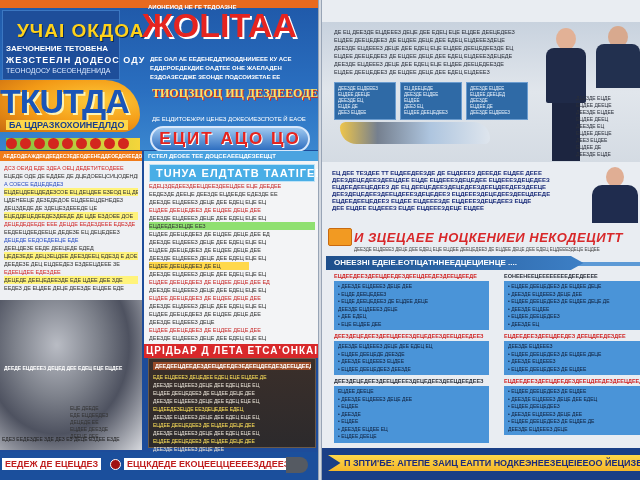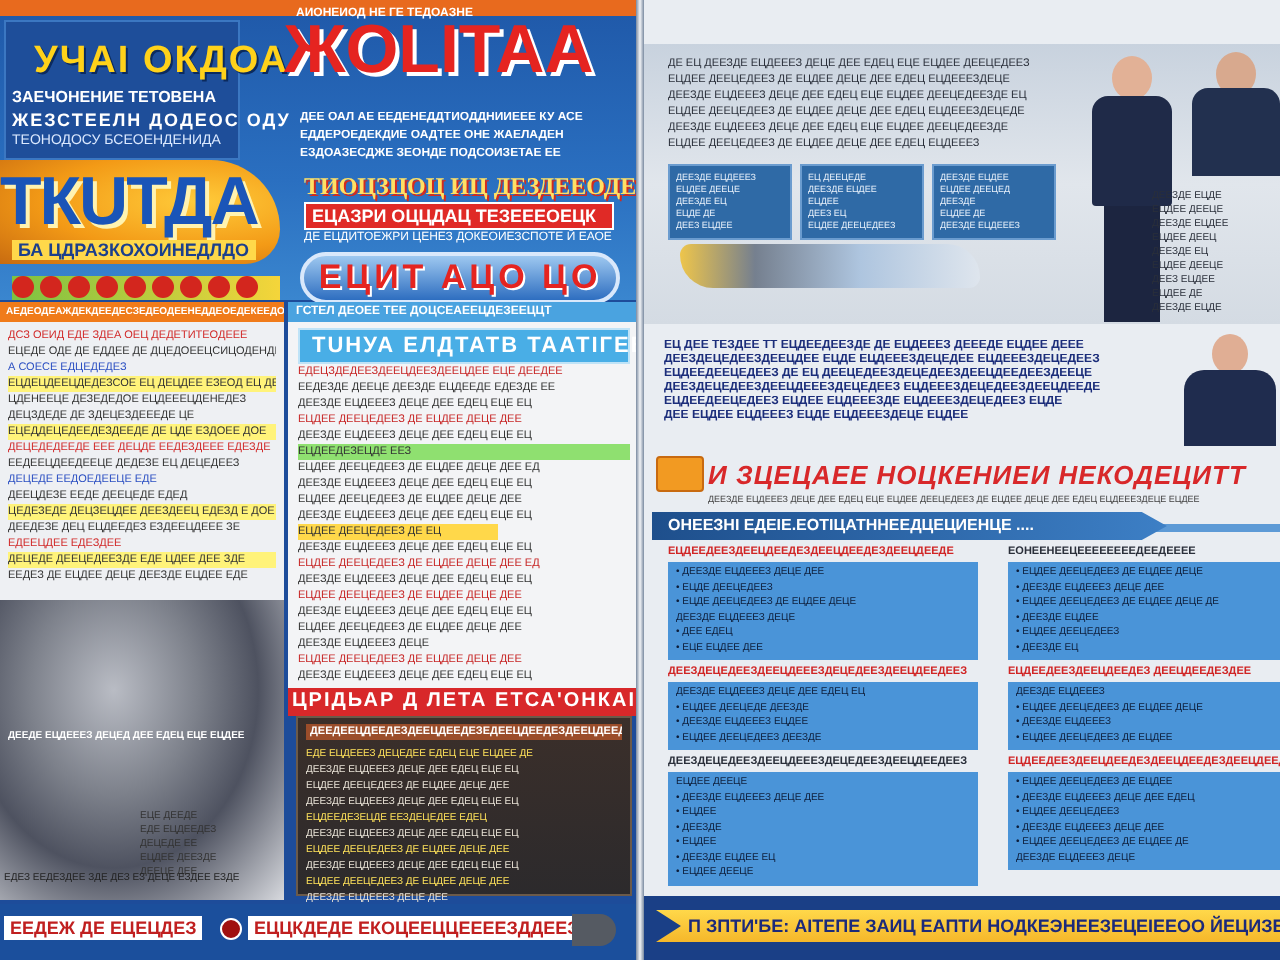--- a/index.html
+++ b/index.html
@@ -122,21 +122,20 @@
     <div class="burst-sub">БА ЦДРАЗКОХОИНЕДЛДО</div>
     <div class="dots" id="dotrow"><span class="dot"></span><span class="dot"></span><span class="dot"></span><span class="dot"></span><span class="dot"></span><span class="dot"></span><span class="dot"></span><span class="dot"></span><span class="dot"></span><span class="dot"></span></div>
     <div class="big-topline">АИОНЕИОД НЕ ГЕ ТЕДОАЗНЕ</div>
     <div class="big-title">ЖOLITAA</div>
     <div class="mast-lines">
       <div>ДЕЕ ОАЛ АЕ  ЕЕДЕНЕДДТИОДДНИИЕЕЕ КУ АСЕ</div>
       <div>ЕДДЕРОЕДЕКДИЕ ОАДТЕЕ ОНЕ ЖАЕЛАДЕН</div>
       <div>ЕЗДОАЗЕСДЖЕ ЗЕОНДЕ ПОДСОИЗЕТАЕ ЕЕ</div>
     </div>
     <div class="headline-yellow">ТИОЦЗЦОЦ ИЦ ДЕЗДЕЕОДЕ</div>
-    <div class="headline-red">ЕЦАЗРИ ОЦЦДАЦ ТЕЗЕЕЕОЕЦК</div>
     <div class="headline-small">ДЕ ЕЦДИТОЕЖРИ ЦЕНЕЗ ДОКЕОИЕЗСПОТЕ Й ЕАОЕ</div>
     <div class="banner-pill">
         <span>ЕЦИТ АЦО ЦО</span>
       </div>
   </div>
 
   <div class="orange-bar">АЕДЕОДЕАЖДЕКДЕЕДЕСЗЕДЕОДЕЕНЕДДЕОЕДЕКЕЕДОДОЕДЕКЕЕДЕ</div>
   <div class="blue-tabbar">ГСТЕЛ ДЕОЕЕ  ТЕЕ ДОЦСЕАЕЕЦДЕЗЕЕЦЦТ</div>
 
   <div class="left-col" id="leftcol">

